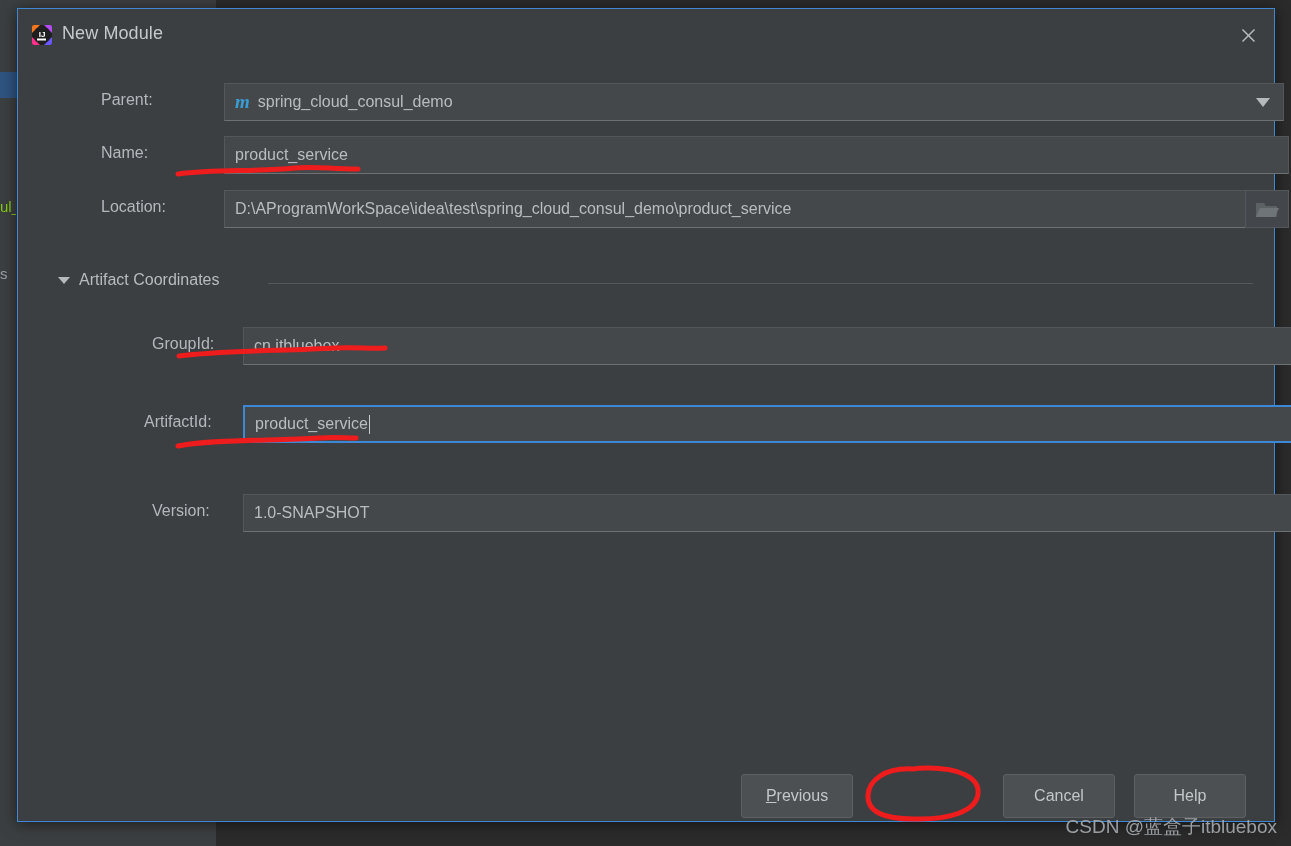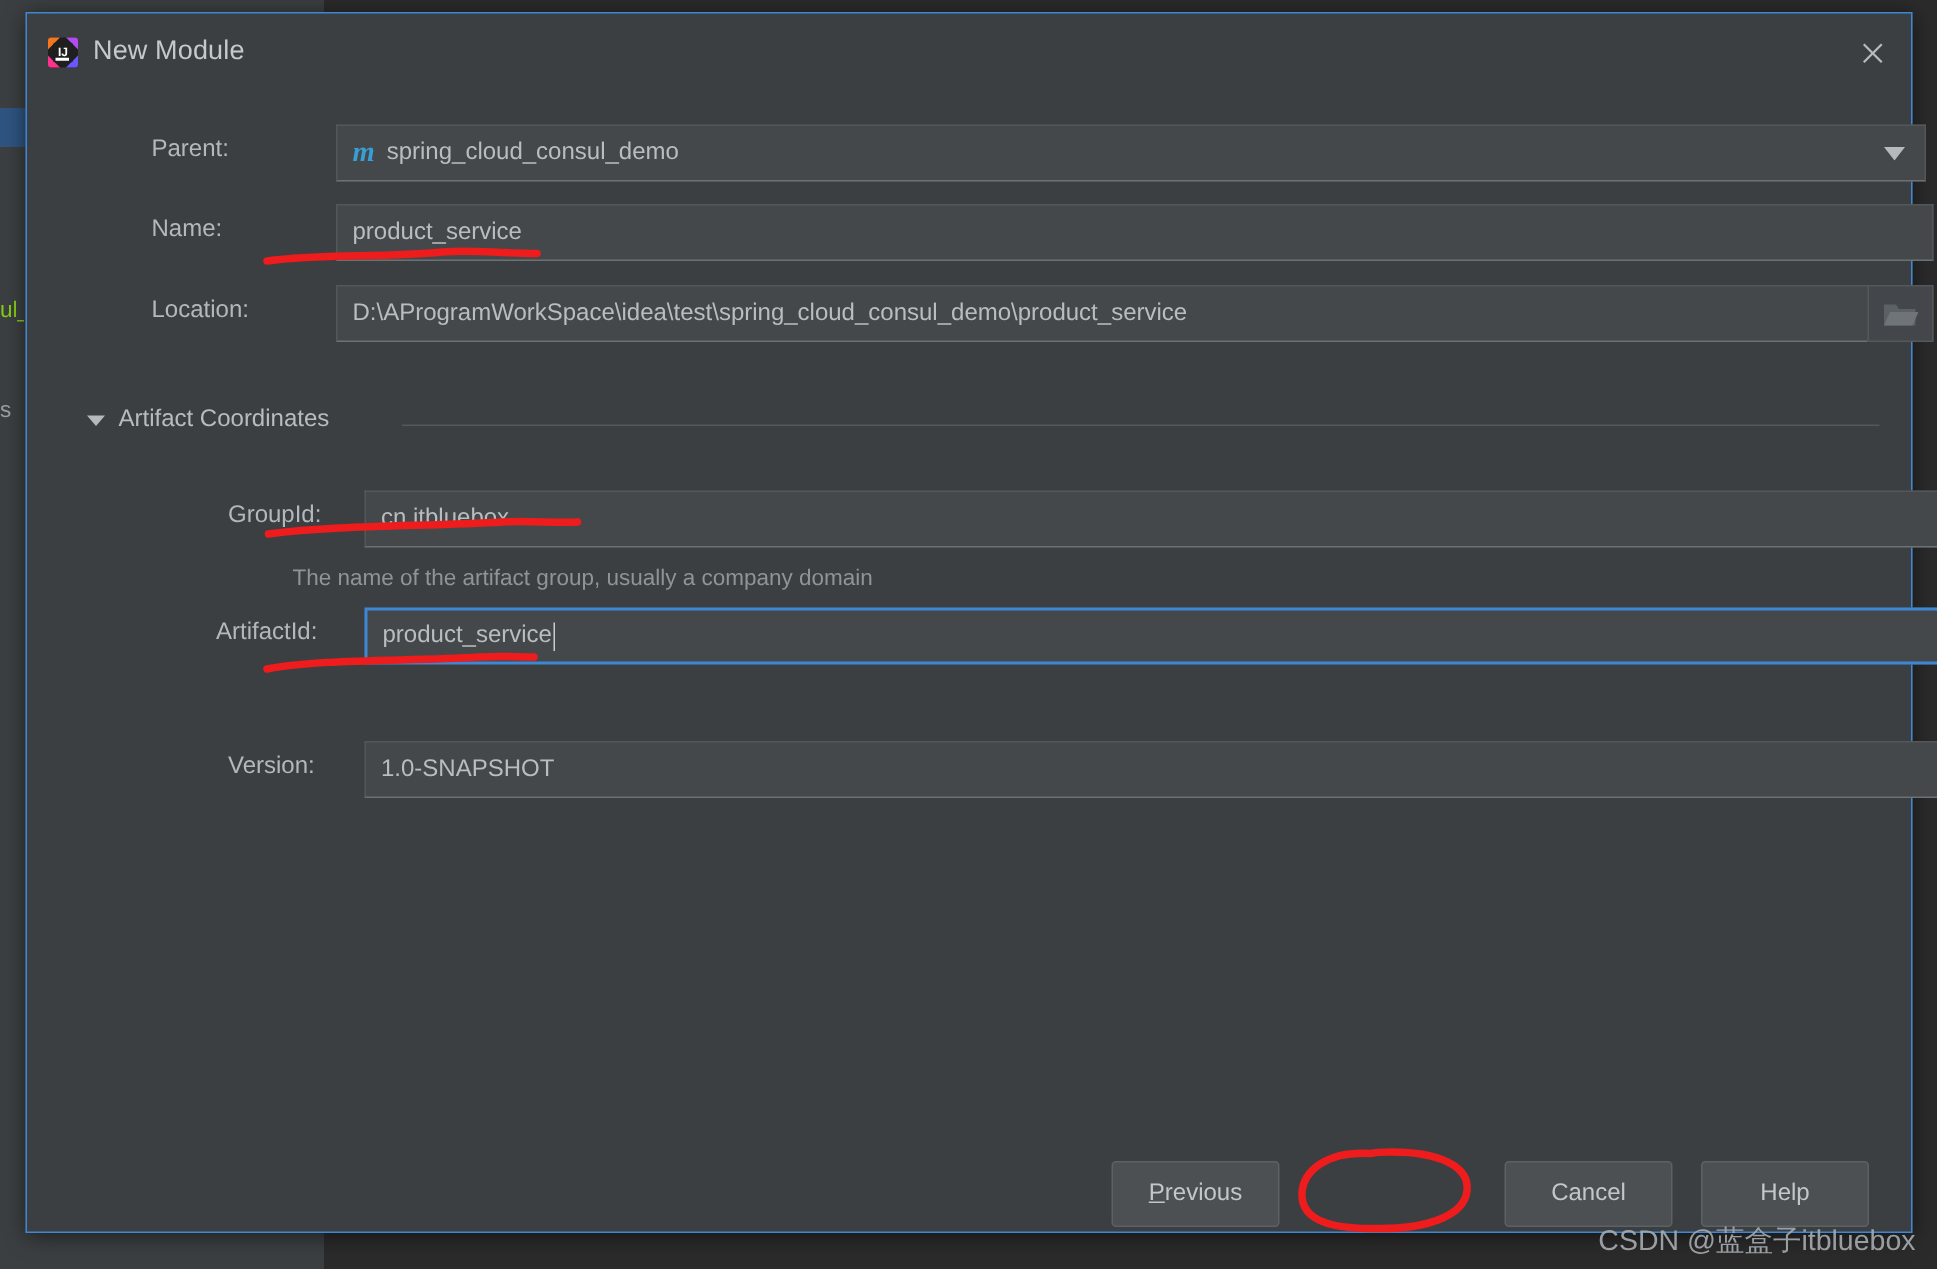--- a/index.html
+++ b/index.html
@@ -245,21 +245,20 @@
     <span class="sec-title">Artifact Coordinates</span>
   </div>
   <div class="sec-line" style="left:250px; top:274px; width:985px;"></div>
 
   <div class="form-row" style="top:318px;">
     <span class="fl" style="left:86px;">GroupId:</span>
     <div class="field" style="left:177px; width:1058px;">
       <span class="val">cn.itbluebox</span>
     </div>
   </div>
-  <span class="hint" style="left:177px; top:368px;">The name of the artifact group, usually a company domain</span>
 
   <div class="form-row" style="top:396px;">
     <span class="fl" style="left:78px;">ArtifactId:</span>
     <div class="field focused" style="left:177px; width:1058px;">
       <span class="val">product_service</span>
       <span class="caret"></span>
     </div>
   </div>
 
   <div class="form-row" style="top:485px;">

